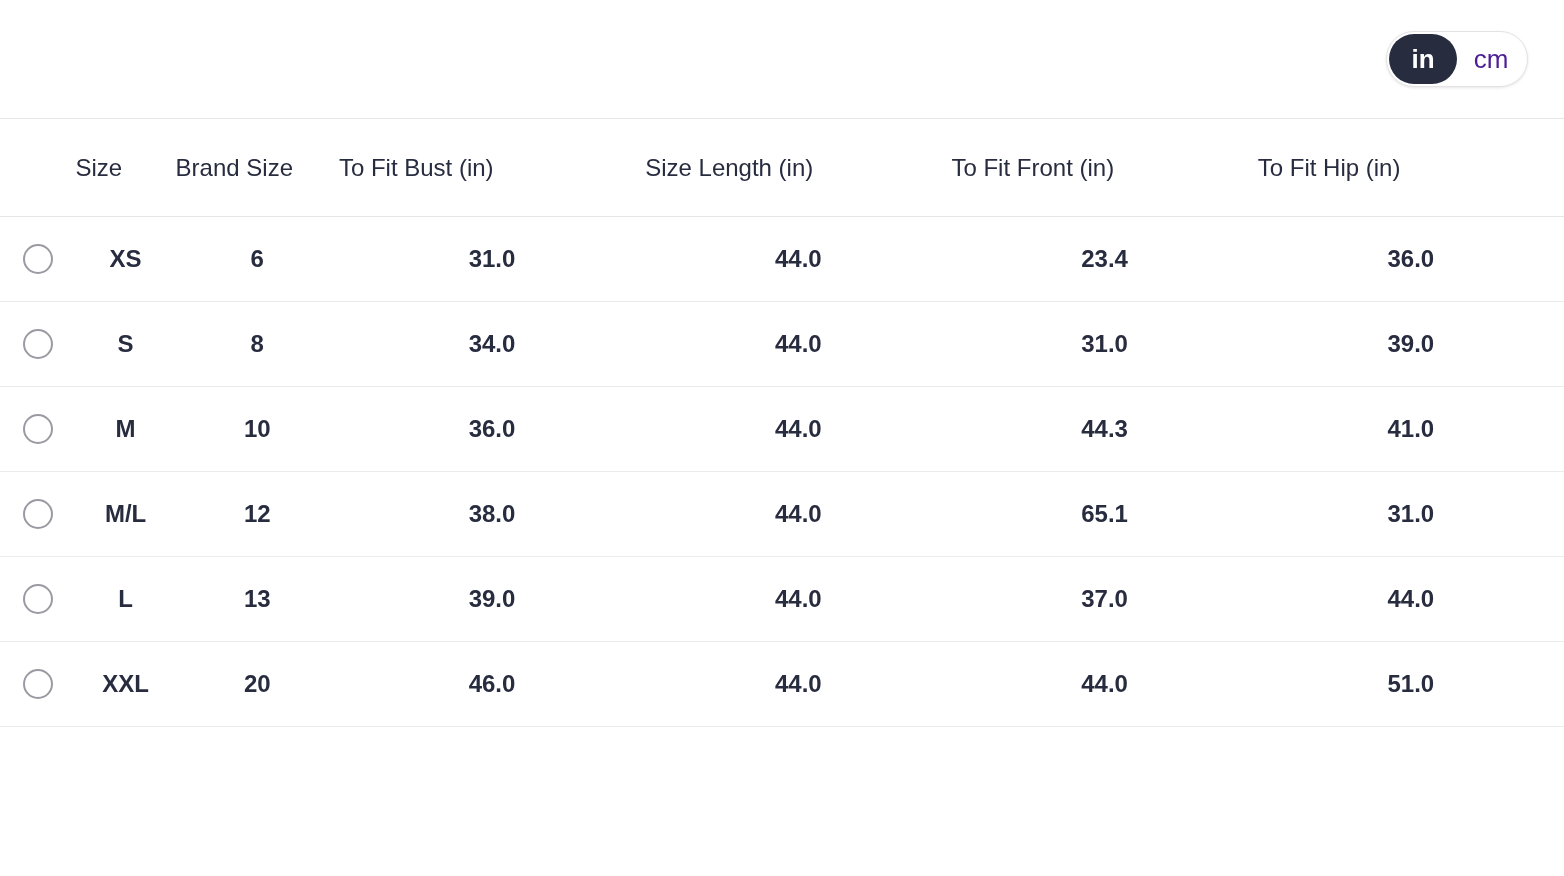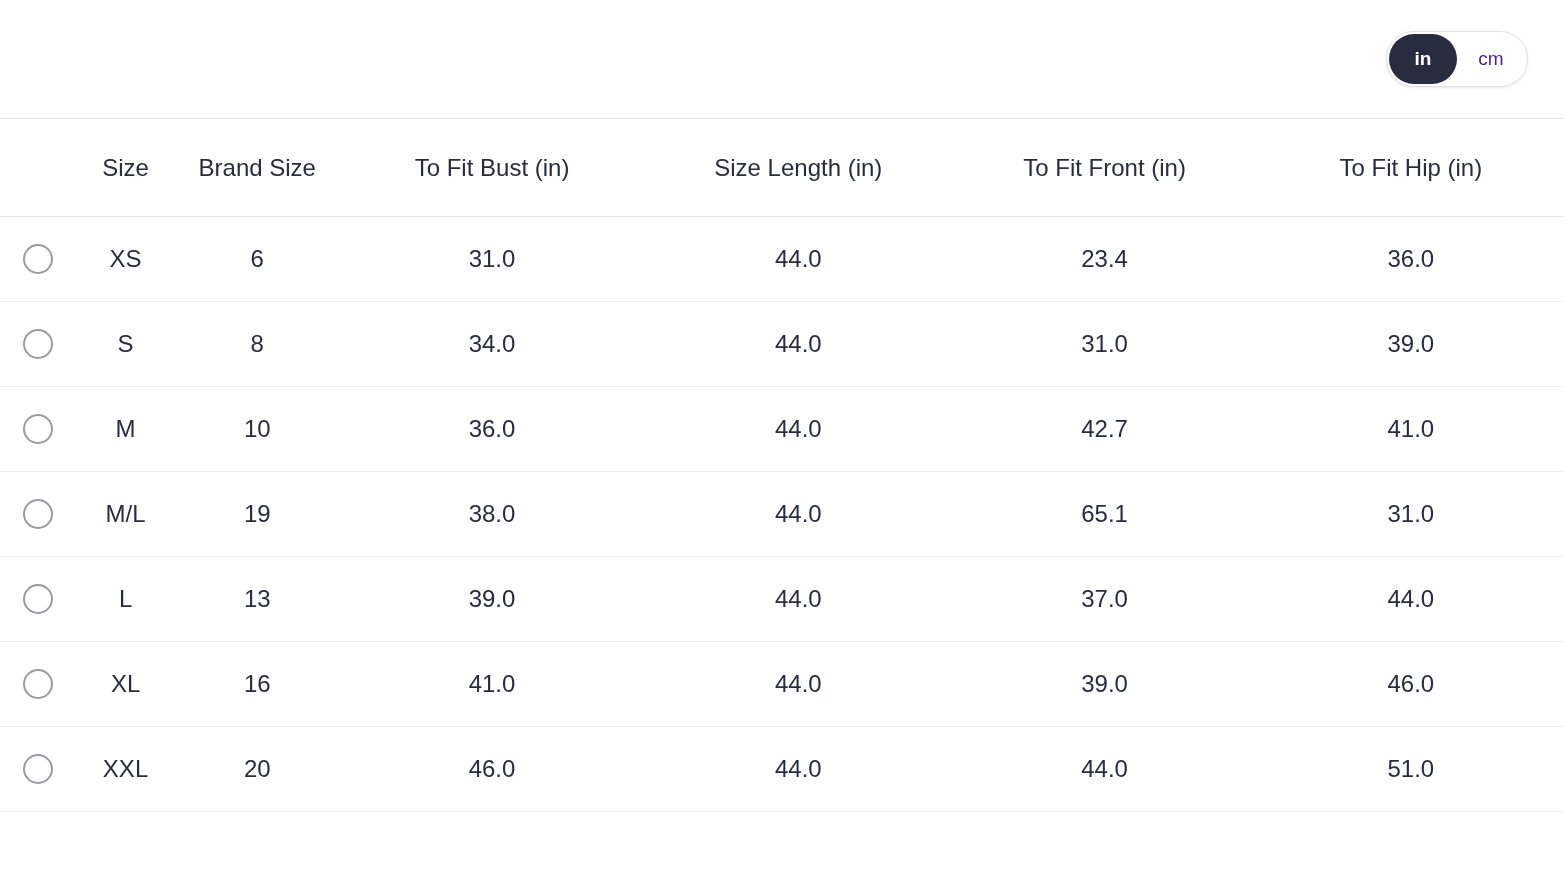--- a/index.html
+++ b/index.html
@@ -43,21 +43,21 @@
     box-sizing: border-box;
     padding: 2px;
     position: relative;
   }
   .unit-option {
     flex: 1;
     height: 100%;
     display: flex;
     align-items: center;
     justify-content: center;
-    font-size: 19px;
+    font-size: 26px;
     border-radius: 26px;
     box-sizing: border-box;
     cursor: pointer;
     user-select: none;
   }
   .unit-option.active {
     background: #282c3f;
     color: #ffffff;
     font-weight: 700;
   }
@@ -76,31 +76,31 @@
   .size-table col.c-radio  { width: 74px; }
   .size-table col.c-size   { width: 98px; }
   .size-table col.c-brand  { width: 160px; }
   .size-table col.c-col    { width: 300px; }
 
   .size-table thead th {
     height: 97px;
     font-size: 24px;
     font-weight: 400;
     color: #282c3f;
-    text-align: center;
+    text-align: left;
     border-bottom: 1px solid #e6e6e9;
     padding: 0;
     vertical-align: middle;
   }
   .size-table thead th.blank { border-bottom: 1px solid #e6e6e9; }
 
   .size-table tbody td {
     height: 84px;
     font-size: 24px;
-    font-weight: 400;
+    font-weight: 700;
     color: #282c3f;
     text-align: center;
     border-bottom: 1px solid #ececef;
     padding: 0;
     vertical-align: middle;
   }
   .radio-cell {
     text-align: center;
   }
   .radio {
@@ -178,59 +178,48 @@
       </tr>
 
       <tr>
         <td class="radio-cell">
           <span class="radio"></span>
         </td>
         <td>M</td>
         <td>10</td>
         <td>36.0</td>
         <td>44.0</td>
-        <td>42.7</td>
+        <td>44.3</td>
         <td>41.0</td>
       </tr>
 
       <tr>
         <td class="radio-cell">
           <span class="radio"></span>
         </td>
         <td>M/L</td>
-        <td>19</td>
+        <td>12</td>
         <td>38.0</td>
         <td>44.0</td>
         <td>65.1</td>
         <td>31.0</td>
       </tr>
 
       <tr>
         <td class="radio-cell">
           <span class="radio"></span>
         </td>
         <td>L</td>
         <td>13</td>
         <td>39.0</td>
         <td>44.0</td>
         <td>37.0</td>
         <td>44.0</td>
       </tr>
 
-      <tr>
-        <td class="radio-cell">
-          <span class="radio"></span>
-        </td>
-        <td>XL</td>
-        <td>16</td>
-        <td>41.0</td>
-        <td>44.0</td>
-        <td>39.0</td>
-        <td>46.0</td>
-      </tr>
 
       <tr>
         <td class="radio-cell">
           <span class="radio"></span>
         </td>
         <td>XXL</td>
         <td>20</td>
         <td>46.0</td>
         <td>44.0</td>
         <td>44.0</td>

